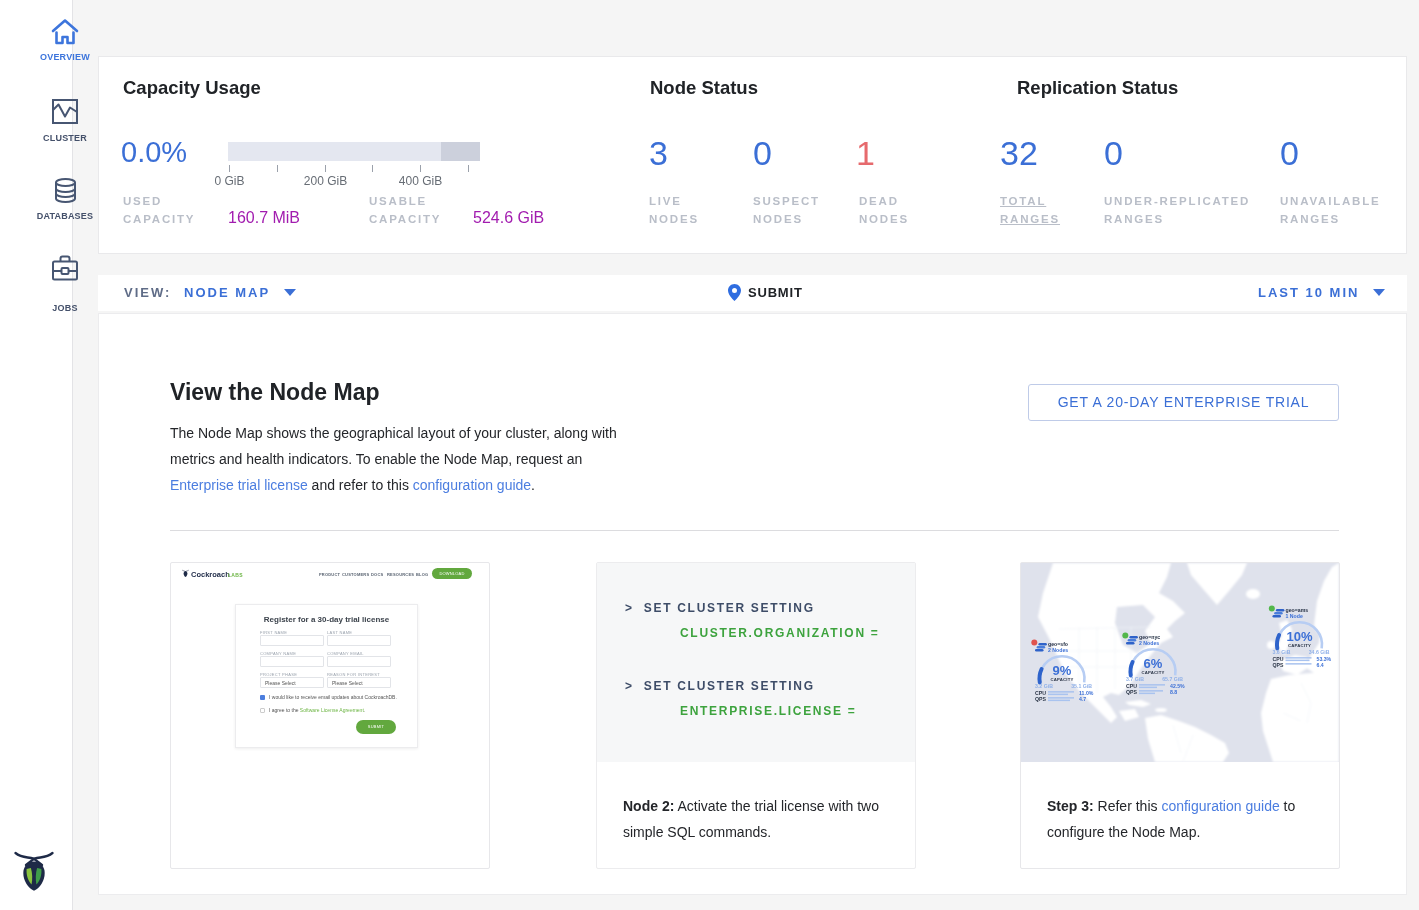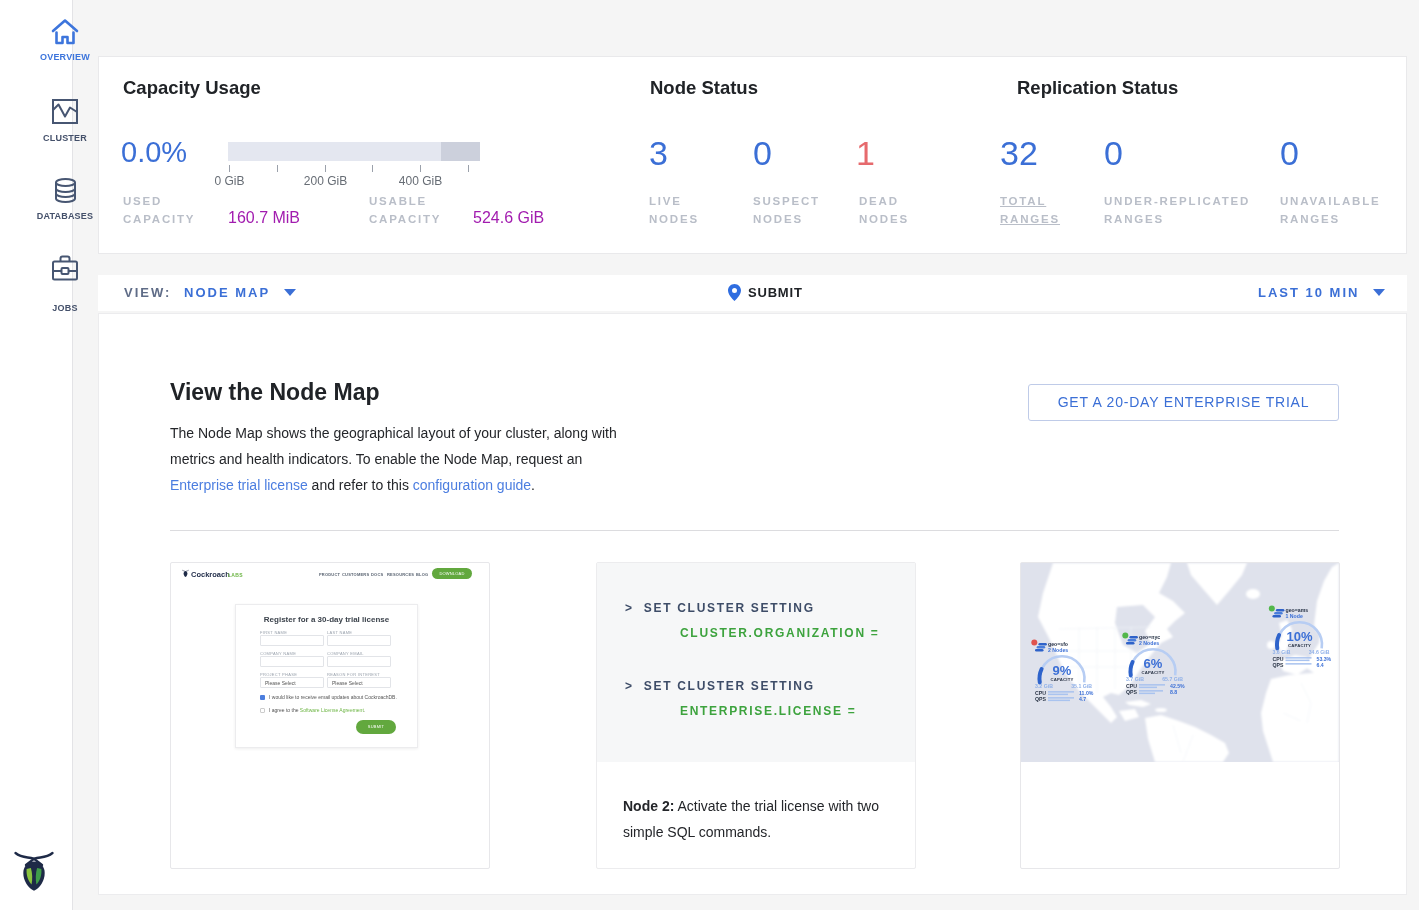--- a/index.html
+++ b/index.html
@@ -312,16 +312,17 @@
           <text x="251.5" y="98.0" font-size="5.2" font-weight="bold" fill="#2b3547">CPU</text>
           <text x="251.5" y="104.0" font-size="5.2" font-weight="bold" fill="#2b3547">QPS</text>
           <rect x="264.5" y="94.1" width="26" height="1.5" fill="#a9c3ef"></rect>
           <rect x="264.5" y="96.6" width="24" height="1.5" fill="#a9c3ef"></rect>
           <rect x="264.5" y="100.1" width="26" height="1.5" fill="#a9c3ef"></rect>
           <rect x="264.5" y="102.6" width="0" height="1.5" fill="#a9c3ef"></rect>
           <text x="295.5" y="98.0" font-size="5.2" font-weight="bold" fill="#3b6fd6">53.3%</text>
           <text x="295.5" y="104.0" font-size="5.2" font-weight="bold" fill="#3b6fd6">6.4</text>
           </g>
       </svg>
+      <div class="steptext"><b>Step 3:</b> Refer this <a class="lnk" href="#">configuration guide</a> to<br>configure the Node Map.</div>
     </div>
   </div>
 
 </div>
 
 </body></html>

